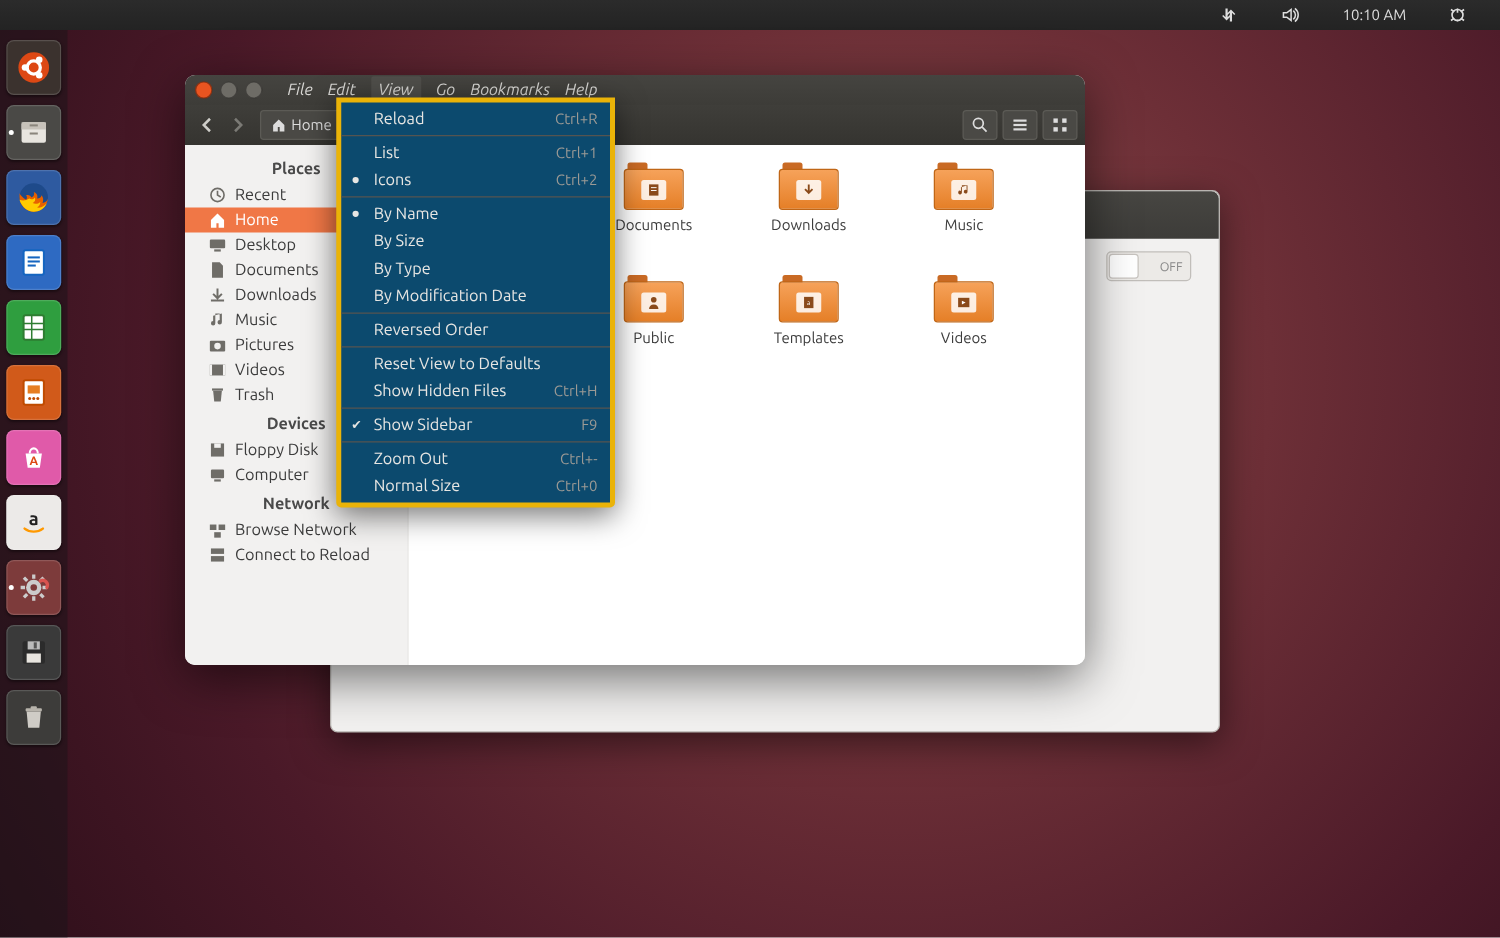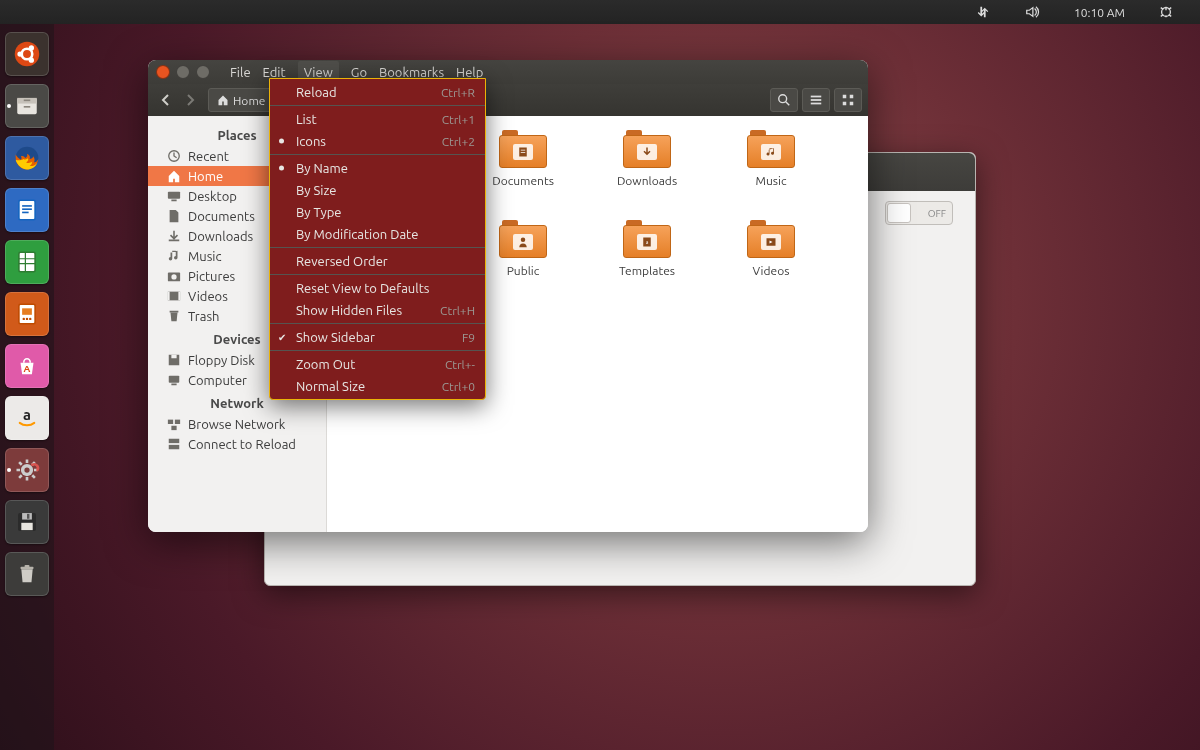--- a/index.html
+++ b/index.html
@@ -24,21 +24,21 @@
 #bgwin .toggle{position:absolute;right:12px;top:10px;width:54px;height:22px;border:1px solid #c1beba;border-radius:4px;background:#eceae7;display:flex;align-items:center;justify-content:flex-end;padding:0 6px;font-size:10px;color:#888;}
 #bgwin .toggle::before{content:"";width:22px;height:18px;background:#fff;border:1px solid #c7c3bf;border-radius:3px;position:absolute;left:1px;top:1px;}
 
 
 #fm{position:absolute;left:148px;top:60px;width:720px;height:472px;background:#fff;border-radius:8px;box-shadow:0 10px 40px rgba(0,0,0,.55);}
 #fm-titlebar{height:24px;background:linear-gradient(#454440,#3d3c38);border-radius:8px 8px 0 0;display:flex;align-items:center;padding:0 8px;color:#d8d7d4;font-size:13px;}
 #fm-titlebar .btn{width:12px;height:12px;border-radius:50%;margin-right:6px;border:1px solid rgba(0,0,0,.4);}
 #fm-titlebar .btn.close{background:#e95420;}
 #fm-titlebar .btn.min,#fm-titlebar .btn.max{background:#6e6c66;}
 #fm-titlebar .menu{margin-left:8px;cursor:default;}
-#fm-titlebar .menu span{margin:4px 6px;}
+#fm-titlebar .menu span{margin:4px 6px;font-style:italic;}
 #fm-titlebar .menu span.active{background:#4f4e4a;padding:4px 6px;border-radius:2px;}
 
 #fm-toolbar{height:32px;background:linear-gradient(#3f3e3a,#353430);display:flex;align-items:center;padding:0 6px;color:#ddd;}
 #fm-toolbar .nav-btn{width:22px;height:22px;display:flex;align-items:center;justify-content:center;border-radius:2px;margin:0 1px;}
 #fm-toolbar .loc{margin-left:6px;background:#4a4945;border:1px solid #5c5b56;border-radius:3px;height:22px;display:flex;align-items:center;padding:0 8px;font-size:12px;}
 #fm-toolbar .loc svg{margin-right:4px;fill:#ddd;}
 #fm-toolbar .right{margin-left:auto;display:flex;}
 #fm-toolbar .icon-btn{width:26px;height:22px;display:flex;align-items:center;justify-content:center;margin-left:4px;border:1px solid #5c5b56;border-radius:3px;background:#4a4945;}
 
 #fm-body{display:flex;height:calc(100% - 56px);}
@@ -52,21 +52,21 @@
 
 #fm-content{flex:1;background:#fff;border-radius:0 0 8px 0;padding:14px 10px;display:flex;flex-wrap:wrap;align-content:flex-start;}
 .ficon{width:124px;height:86px;display:flex;flex-direction:column;align-items:center;margin-bottom:4px;}
 .ficon .folder{width:48px;height:38px;position:relative;}
 .ficon .folder .tab{position:absolute;top:0;left:3px;width:16px;height:6px;background:#c96a24;border-radius:2px 2px 0 0;}
 .ficon .folder .body{position:absolute;top:5px;left:0;right:0;bottom:0;background:linear-gradient(#f6a25a,#e57f27);border-radius:3px;border:1px solid #c06616;display:flex;align-items:center;justify-content:center;}
 .ficon .folder .inner{background:rgba(255,255,255,.85);border-radius:2px;width:20px;height:16px;display:flex;align-items:center;justify-content:center;}
 .ficon .label{margin-top:6px;font-size:12px;color:#3c3c3c;}
 
 
-#view-menu{position:absolute;left:269px;top:78px;width:215px;background:#7f1d1d;color:#e7e6e3;border:1px solid #eab308;border-radius:0 0 4px 4px;box-shadow:0 6px 24px rgba(0,0,0,.55);font-size:13px;padding:2px 0;}
+#view-menu{position:absolute;left:269px;top:78px;width:215px;background:#0c4a6e;color:#e7e6e3;border:4px solid #eab308;border-radius:0 0 4px 4px;box-shadow:0 6px 24px rgba(0,0,0,.55);font-size:13px;padding:2px 0;}
 #view-menu .row{display:flex;align-items:center;padding:4px 10px 4px 26px;position:relative;}
 #view-menu .row .accel{margin-left:auto;color:#9c9a95;font-size:12px;}
 #view-menu .sep{height:1px;background:#555450;margin:2px 0;}
 #view-menu .row .mark{position:absolute;left:8px;top:50%;transform:translateY(-50%);font-size:10px;}
 #view-menu .row .dot{position:absolute;left:9px;top:50%;transform:translateY(-50%);width:5px;height:5px;border-radius:50%;background:#e7e6e3;}
 
 
 svg{display:block;}
 </style>
 </head>

